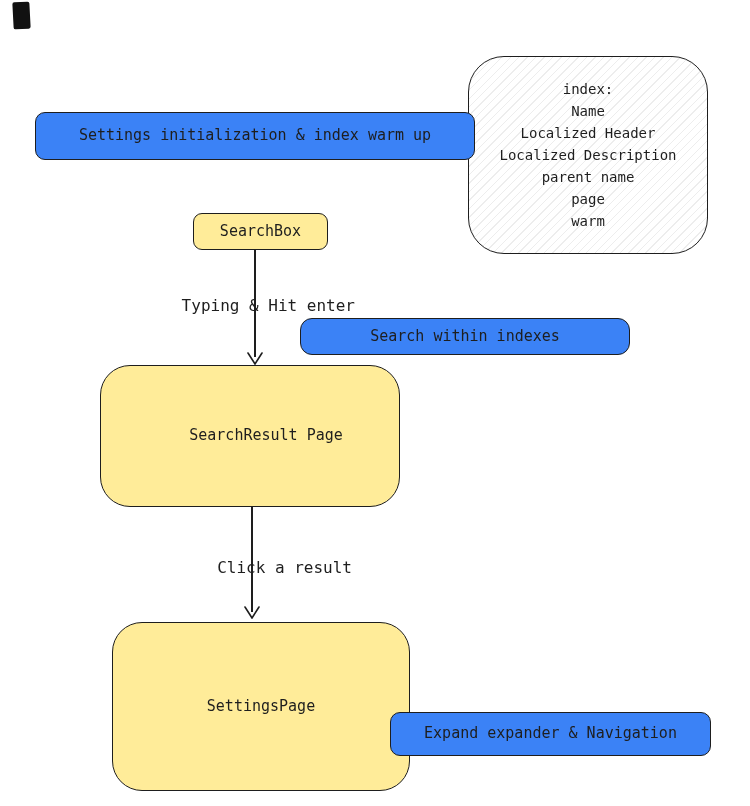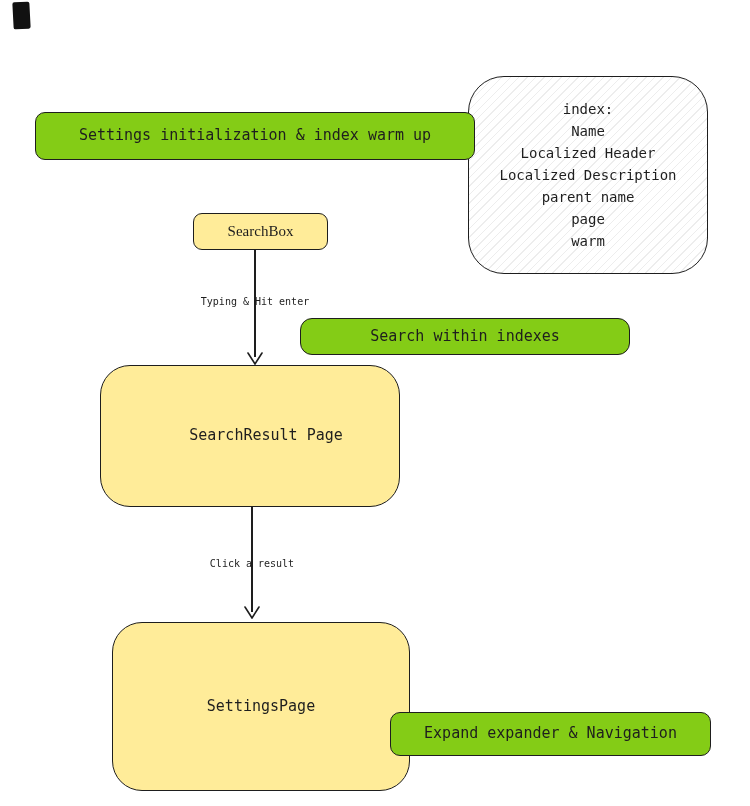--- a/index.html
+++ b/index.html
@@ -16,65 +16,65 @@
     position: absolute;
     border: 1.6px solid #1e1e1e;
     display: flex;
     align-items: center;
     justify-content: center;
     text-align: center;
     font-size: 15px;
     line-height: 1.3;
     box-sizing: border-box;
   }
-  .gray   { background: #84cc16; }
+  .gray   { background: #3b82f6; }
   .yellow { background: #ffec99; }
   .hatch  {
     background-color: #ffffff;
     background-image: repeating-linear-gradient(135deg,
       rgba(0,0,0,0.00) 0px, rgba(0,0,0,0.00) 5px,
       rgba(0,0,0,0.07) 5px, rgba(0,0,0,0.07) 6px);
   }
 
   #corner-mark {
     position: absolute;
     left: 13px; top: 2px;
     width: 17px; height: 27px;
     background: #111111;
     border-radius: 2px;
     transform: rotate(-3deg);
   }
 
   #node-init          { left: 35px;  top: 112px; width: 440px; height: 48px;  border-radius: 10px; z-index: 3; }
-  #node-index-note    { left: 468px; top: 76px;  width: 240px; height: 198px; border-radius: 36px; z-index: 2;
+  #node-index-note    { left: 468px; top: 56px;  width: 240px; height: 198px; border-radius: 36px; z-index: 2;
                         flex-direction: column; font-size: 14px; }
   #node-index-note .note-line { line-height: 22px; }
-  #node-searchbox     { left: 193px; top: 213px; width: 135px; height: 37px;  border-radius: 9px;  z-index: 3; font-family: Liberation Serif, serif; }
+  #node-searchbox     { left: 193px; top: 213px; width: 135px; height: 37px;  border-radius: 9px;  z-index: 3; }
   #node-search-within { left: 300px; top: 318px; width: 330px; height: 37px;  border-radius: 12px; z-index: 5; }
   #node-search-result { left: 100px; top: 365px; width: 300px; height: 142px; border-radius: 30px; z-index: 4; padding-left: 32px; }
   #node-settings-page { left: 112px; top: 622px; width: 298px; height: 169px; border-radius: 30px; z-index: 4; }
   #node-expand-nav    { left: 390px; top: 712px; width: 321px; height: 44px;  border-radius: 10px; z-index: 5; }
 
   .edge-line {
     position: absolute;
     width: 1.6px;
     background: #1e1e1e;
     z-index: 1;
   }
   #edge-typing-line { left: 254px; top: 250px; height: 107px; }
   #edge-click-line  { left: 251px; top: 507px; height: 105px; }
 
   .arrowhead { position: absolute; z-index: 1; }
   #edge-typing-head { left: 246px; top: 352px; }
   #edge-click-head  { left: 243px; top: 606px; }
 
   .edge-label {
     position: absolute;
-    font-size: 10px;
-    text-align: center;
+    font-size: 16px;
+    text-align: right;
     z-index: 2;
     line-height: 1.2;
   }
   #edge-typing-label { left: 155px; top: 296px; width: 200px; }
   #edge-click-label  { left: 152px; top: 558px; width: 200px; }
 </style>
 </head>
 <body>
 
 <div class="canvas">

